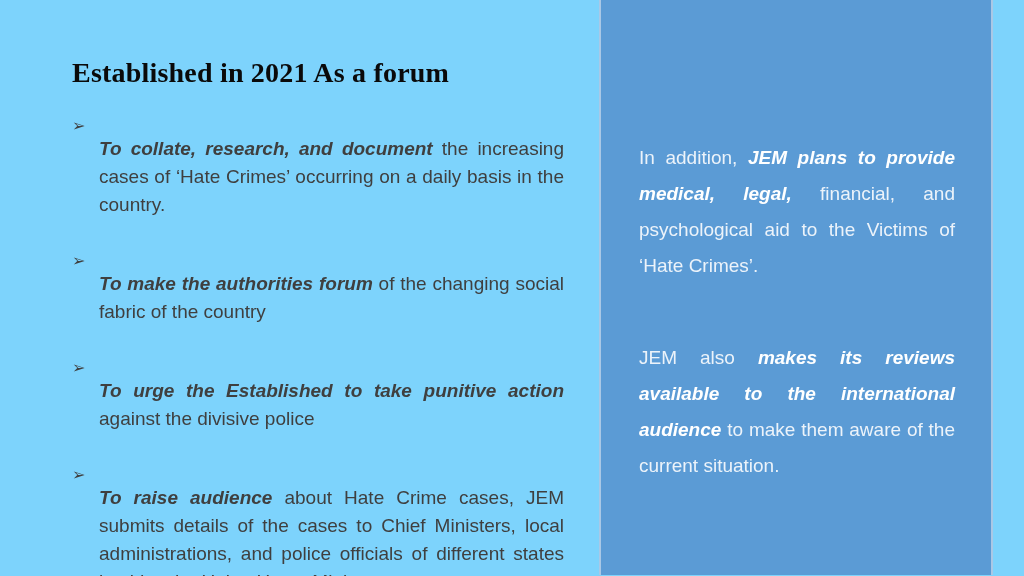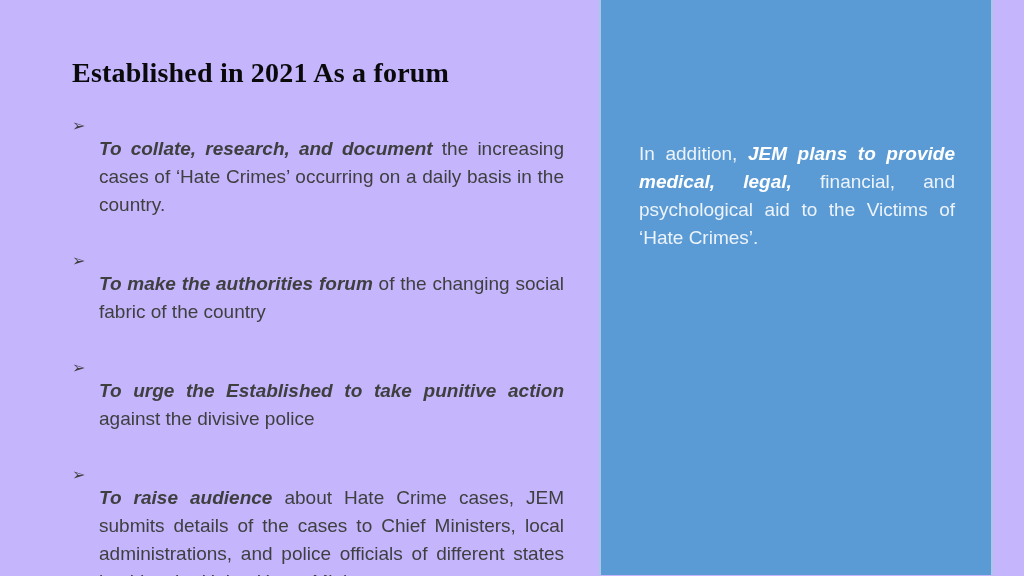--- a/index.html
+++ b/index.html
@@ -8,21 +8,21 @@
     width: 1024px;
     height: 576px;
     background: #ffffff;
     overflow: hidden;
     font-family: "Liberation Sans", sans-serif;
   }
   .slide {
     position: relative;
     width: 1024px;
     height: 576px;
-    background: #c4b5fd;
+    background: #7dd3fc;
   }
   .left-content {
     position: absolute;
     left: 72px;
     top: 56px;
     width: 492px;
   }
   .slide-title {
     font-family: "Liberation Serif", serif;
     font-weight: bold;
@@ -70,21 +70,21 @@
     background: #5b9bd5;
     border-left: 2px solid #a9c8e6;
     border-right: 2px solid #a9c8e6;
     box-sizing: border-box;
   }
   .panel-inner {
     padding: 140px 36px 0 38px;
   }
   .panel-paragraph {
     font-size: 19px;
-    line-height: 28px;
+    line-height: 36px;
     color: #ecf3fa;
     text-align: justify;
     margin: 0 0 56px 0;
   }
   .panel-paragraph .emph {
     color: #ffffff;
   }
 </style>
 </head>
 <body>
@@ -117,17 +117,18 @@
       </li>
 
     </ul>
   </div>
 
   <div class="blue-panel">
     <div class="panel-inner">
 
       <p class="panel-paragraph"><span>In addition, </span><span class="emph">JEM plans to provide medical, legal,</span><span> financial, and psychological aid to the Victims of ‘Hate  Crimes’.</span></p>
 
+      <p class="panel-paragraph"><span>JEM also </span><span class="emph">makes its reviews available to the international audience</span><span> to make them aware of the current situation.</span></p>
 
     </div>
   </div>
 
 </div>
 
 </body></html>

